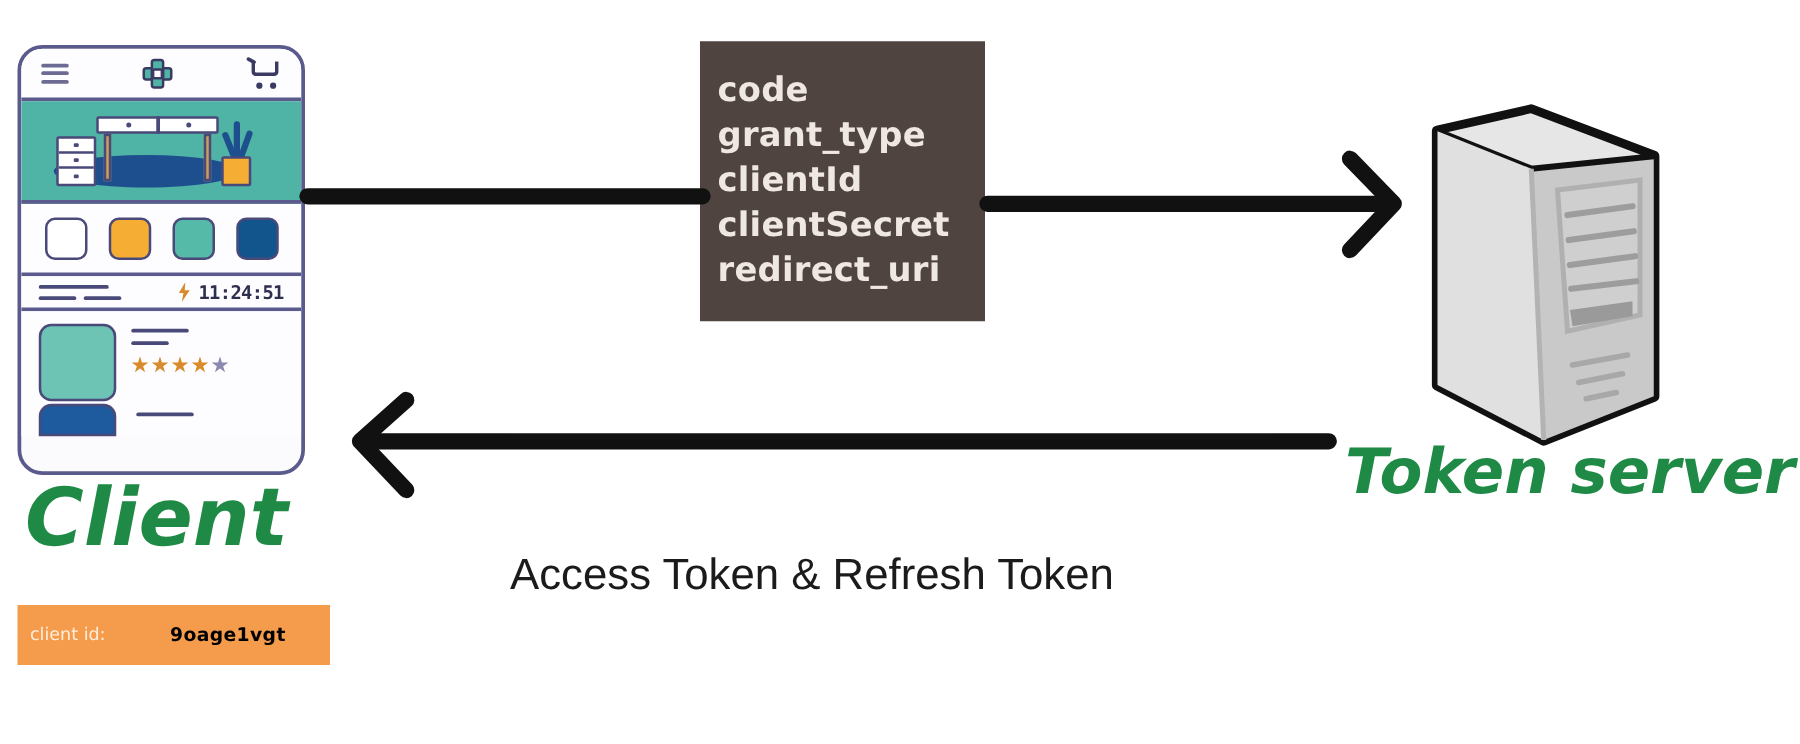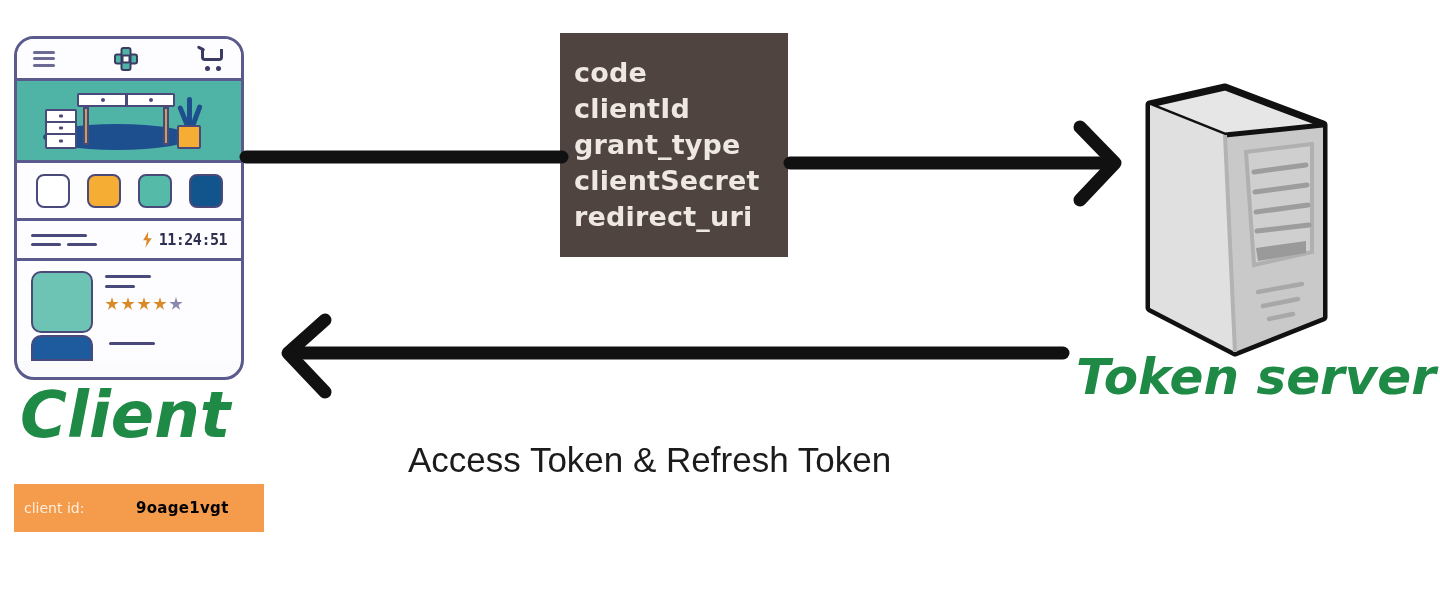--- a/index.html
+++ b/index.html
@@ -56,21 +56,21 @@
        border:2.5px solid #4a4a7a;box-sizing:border-box;border-radius:2px;}
   .frond{position:absolute;background:#1d4f8f;border-radius:3px;width:5px;}
   #f1{left:170px;top:16px;height:30px;}
   #f2{left:164px;top:24px;height:22px;transform:rotate(-22deg);}
   #f3{left:177px;top:23px;height:23px;transform:rotate(20deg);}
 
   #ph-swatches{height:58px;border-bottom:3px solid #5b5a8c;display:flex;
                align-items:center;justify-content:space-around;padding:0 10px;background:#fdfdff;}
   .swatch{width:34px;height:34px;border-radius:8px;border:2.5px solid #4a4a7a;box-sizing:border-box;}
 
-  #ph-timer{height:40px;border-bottom:3px solid #5b5a8c;display:flex;align-items:center;
+  #ph-timer{height:28px;border-bottom:3px solid #5b5a8c;display:flex;align-items:center;
             justify-content:space-between;padding:0 14px;background:#fdfdff;}
   .lines-left{display:flex;flex-direction:column;gap:6px;}
   .lines-left b{display:block;height:3px;background:#4a4a7a;border-radius:2px;}
   .lines-left b.l1{width:56px;} .lines-left b.l2{width:30px;} 
   .lines-left .rowline{display:flex;gap:6px;}
   .timer-wrap{display:flex;align-items:center;gap:5px;}
   .bolt-ico{width:13px;height:16px;background:#d98b2b;
       clip-path:polygon(58% 0,18% 55%,46% 55%,36% 100%,85% 42%,54% 42%);}
   .timer-txt{font-family:"DejaVu Sans Mono",monospace;font-weight:bold;
              font-size:15px;color:#2e2e4f;letter-spacing:-0.5px;}
@@ -212,22 +212,22 @@
 
   <div id="creds">
     <div class="cred-row">
       <span class="cred-key">client id:</span>
       <span class="cred-val">9oage1vgt</span>
     </div>
   </div>
 
   <div id="param-box">
     <div class="pline">code</div>
+    <div class="pline">grant_type</div>
     <div class="pline">clientId</div>
-    <div class="pline">grant_type</div>
     <div class="pline">clientSecret</div>
     <div class="pline">redirect_uri</div>
   </div>
 
   <div id="server">
     <svg width="230" height="280" viewBox="0 0 230 280">
 
       <path d="M20 25 L95 8 L193 45 L193 237 L105 272 L20 228 Z" fill="#d9d9d9" stroke="#111111" stroke-width="9" stroke-linejoin="round"></path>
 
       <path d="M95 55 L193 45 L193 237 L105 272 Z" fill="#c9c9c9" stroke="none"></path>

